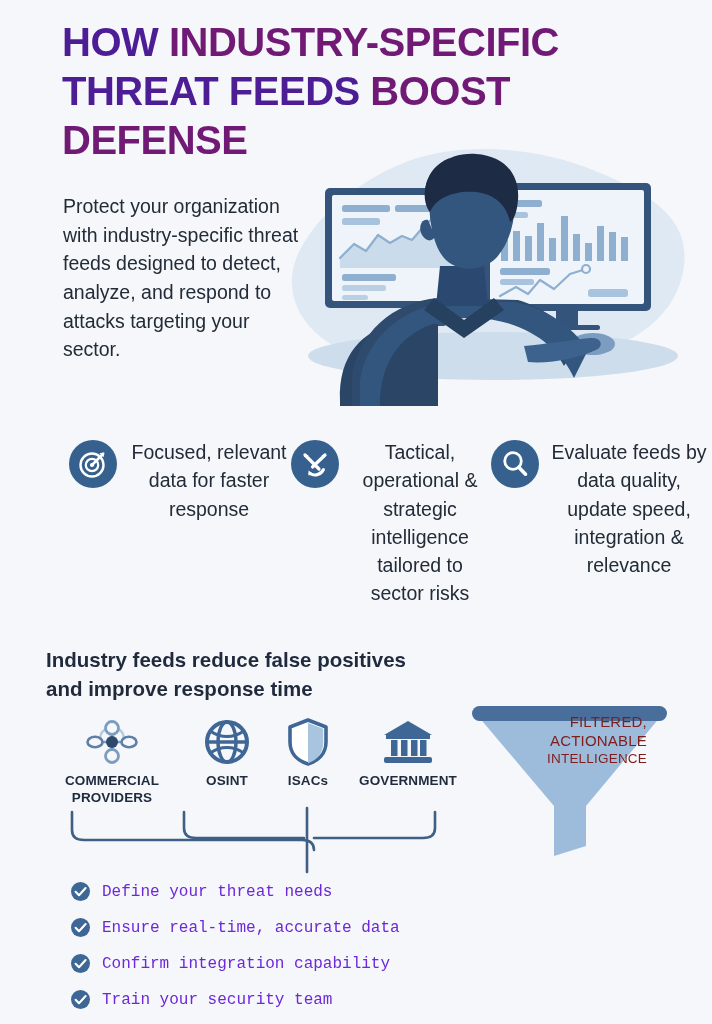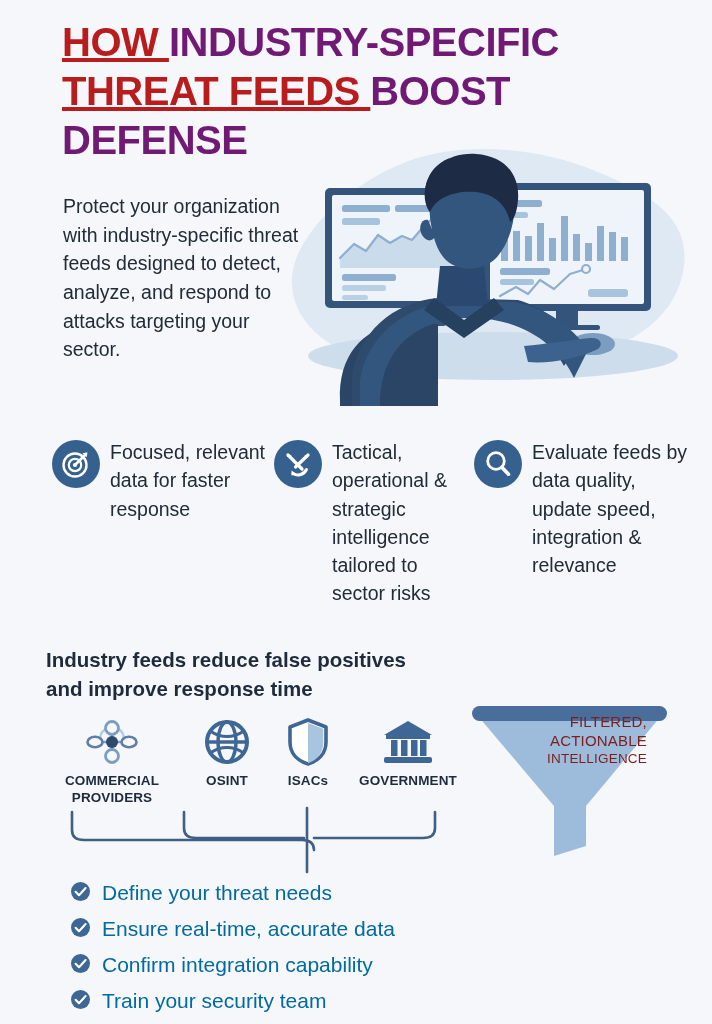--- a/index.html
+++ b/index.html
@@ -26,21 +26,21 @@
   .title {
     position: absolute;
     left: 62px;
     top: 18px;
     width: 600px;
     font-size: 40px;
     line-height: 1.22;
     font-weight: 700;
     letter-spacing: -0.5px;
   }
-  .t-dark { color: #b91c1c; text-decoration: underline; }
+  .t-dark { color: #4c1d95; }
   .t-blue { color: #701a75; }
 
   
   .intro {
     position: absolute;
     left: 63px;
     top: 192px;
     width: 248px;
     font-size: 19.5px;
     line-height: 1.47;
@@ -52,25 +52,26 @@
     position: absolute;
     left: 288px;
     top: 148px;
     width: 400px;
     height: 258px;
   }
 
   
   .features {
     position: absolute;
-    left: 52px;
+    left: 69px;
     top: 438px;
     width: 640px;
     display: flex;
     gap: 0px;
+    text-align: center;
   }
   .feature {
     display: flex;
     align-items: flex-start;
     gap: 10px;
   }
   .feature.f1 { width: 222px; }
   .feature.f2 { width: 200px; }
   .feature.f3 { width: 218px; }
   .fic {
@@ -172,23 +173,24 @@
     top: 875px;
     width: 430px;
   }
   .check-item {
     display: flex;
     align-items: center;
     gap: 11px;
     height: 36px;
   }
   .check-item .ctext {
-    font-size: 21px;
-    color: #0369a1;
+    font-size: 16px;
+    color: #6d28d9;
     line-height: 1.2;
+    font-family: Liberation Mono, monospace;
   }
 </style>
 </head>
 <body>
 
 <div class="page">
 
   <div class="title">
     <span class="t-dark">HOW </span><span class="t-blue">INDUSTRY-SPECIFIC</span>
     <br>

